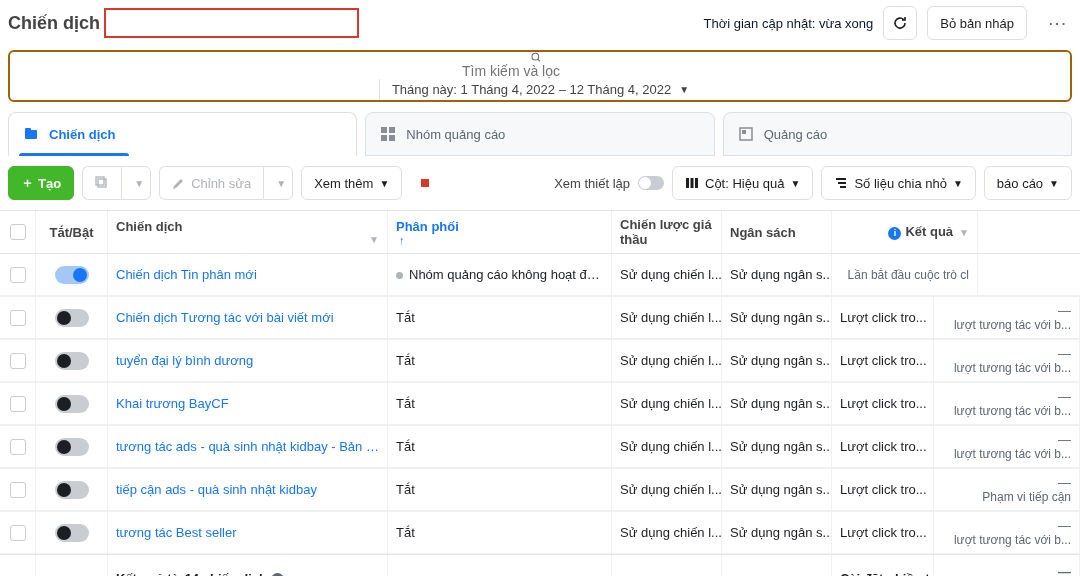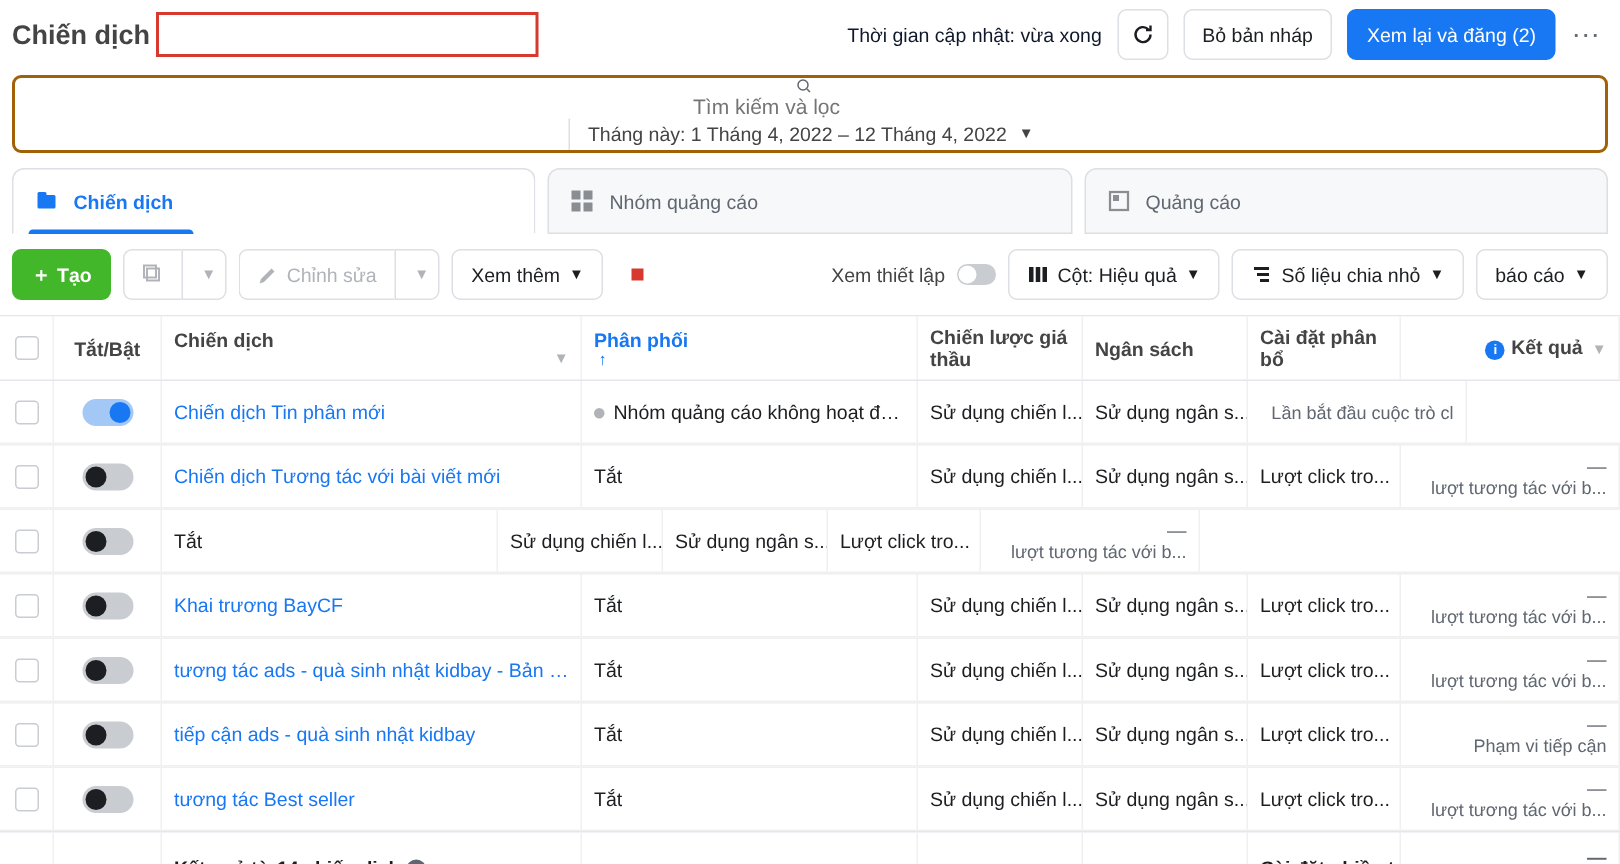--- a/index.html
+++ b/index.html
@@ -73,23 +73,20 @@
   <div class="update-text">Thời gian cập nhật: vừa xong</div>
   <div class="icon-btn">
     <svg width="16" height="16" viewBox="0 0 16 16">
         <path fill="none" stroke="#1c1e21" stroke-width="1.6" d="M13 8a5 5 0 1 1-1.5-3.5M13 2v3h-3"></path>
       </svg>
   </div>
   <div class="btn">
       <span>Bỏ bản nháp</span>
     </div>
   <div style="width:10px"></div>
-  <div class="btn btn-primary">
-      <span>Xem lại và đăng (2)</span>
-    </div>
   <div class="more-dots">···</div>
 </div>
 
 <div class="search-row">
   <svg width="16" height="16" viewBox="0 0 16 16" style="margin-right:8px">
       <circle cx="7" cy="7" r="5" fill="none" stroke="#606770" stroke-width="1.5"></circle>
       <line x1="11" y1="11" x2="14" y2="14" stroke="#606770" stroke-width="1.5"></line>
     </svg>
   <input placeholder="Tìm kiếm và lọc" style="">
   <div class="date-pill">
@@ -196,21 +193,20 @@
     <div class="cell c-camp">
         <span>Chiến dịch</span>
         <span class="caret btn-mut" style="margin-left:auto">▼</span>
       </div>
     <div class="cell c-dist" style="color:#1877f2">
         <span>Phân phối</span>
         <span class="sort-up">↑</span>
       </div>
     <div class="cell c-bid">Chiến lược giá thầu</div>
     <div class="cell c-bud">Ngân sách</div>
-    <div class="cell c-alloc">Cài đặt phân bổ</div>
     <div class="cell c-res">
         <span><span class="info-i">i</span><span>Kết quả</span><span class="caret btn-mut" style="margin-left:6px">▼</span></span>
       </div>
   </div>
   <div id="tbody">
       <div class="trow">
         <div class="cell c-chk">
           <div class="chk"></div>
         </div>
         <div class="cell c-tgl">
@@ -251,20 +247,23 @@
           <span class="mut ellips">lượt tương tác với b...</span>
         </div>
       </div>
       <div class="trow alt" style="min-height: 0px; height: 0px;"></div>
       <div class="trow">
         <div class="cell c-chk">
           <div class="chk"></div>
         </div>
         <div class="cell c-tgl">
           <div class="tgl "></div>
+        </div>
+        <div class="cell c-camp">
+          <span class="link ellips">tuyển đại lý bình dương</span>
         </div>
         <div class="cell c-dist">
           <span class="ellips">Tắt</span>
         </div>
         <div class="cell c-bid ellips">Sử dụng chiến l...</div>
         <div class="cell c-bud ellips">Sử dụng ngân s...</div>
         <div class="cell c-alloc ellips">Lượt click tro...</div>
         <div class="cell c-res">
           <span class="dash">—</span>
           <span class="mut ellips">lượt tương tác với b...</span>

